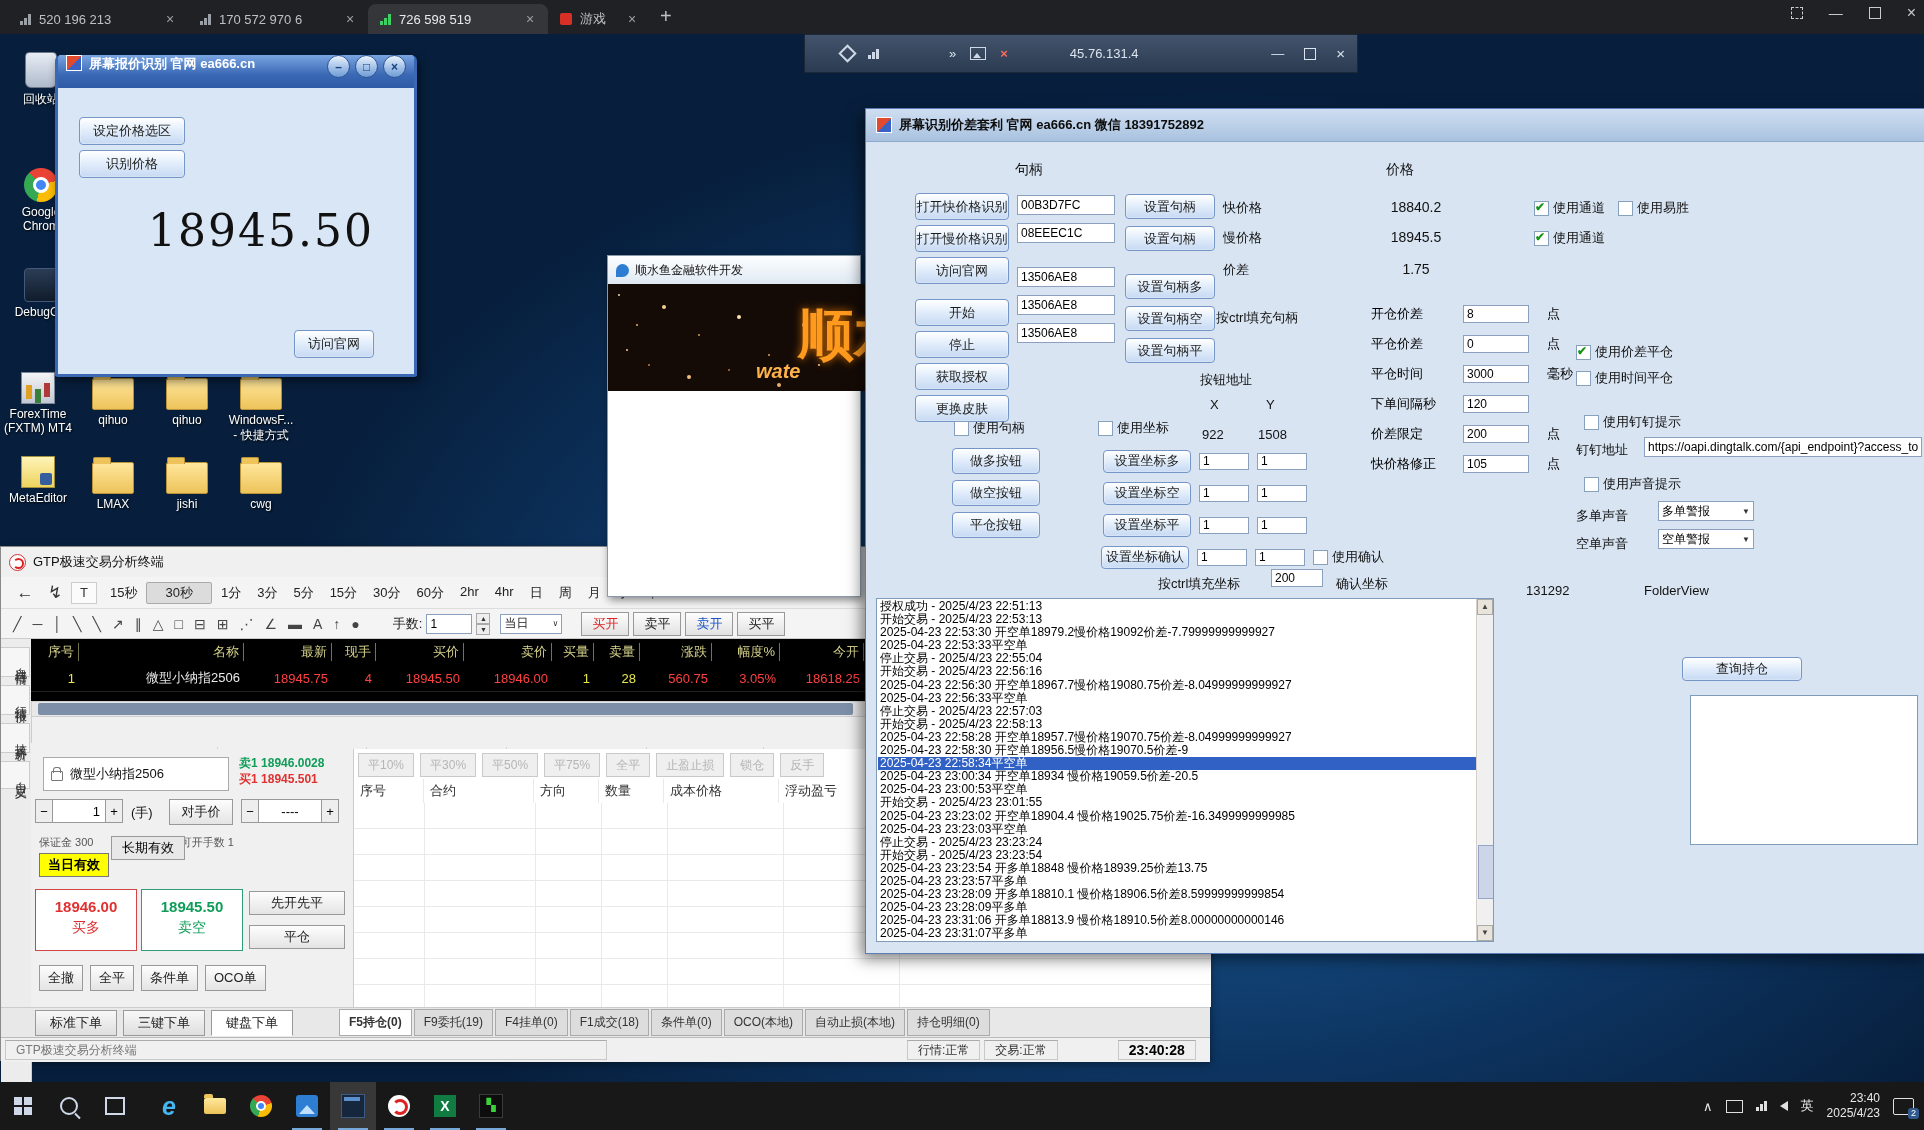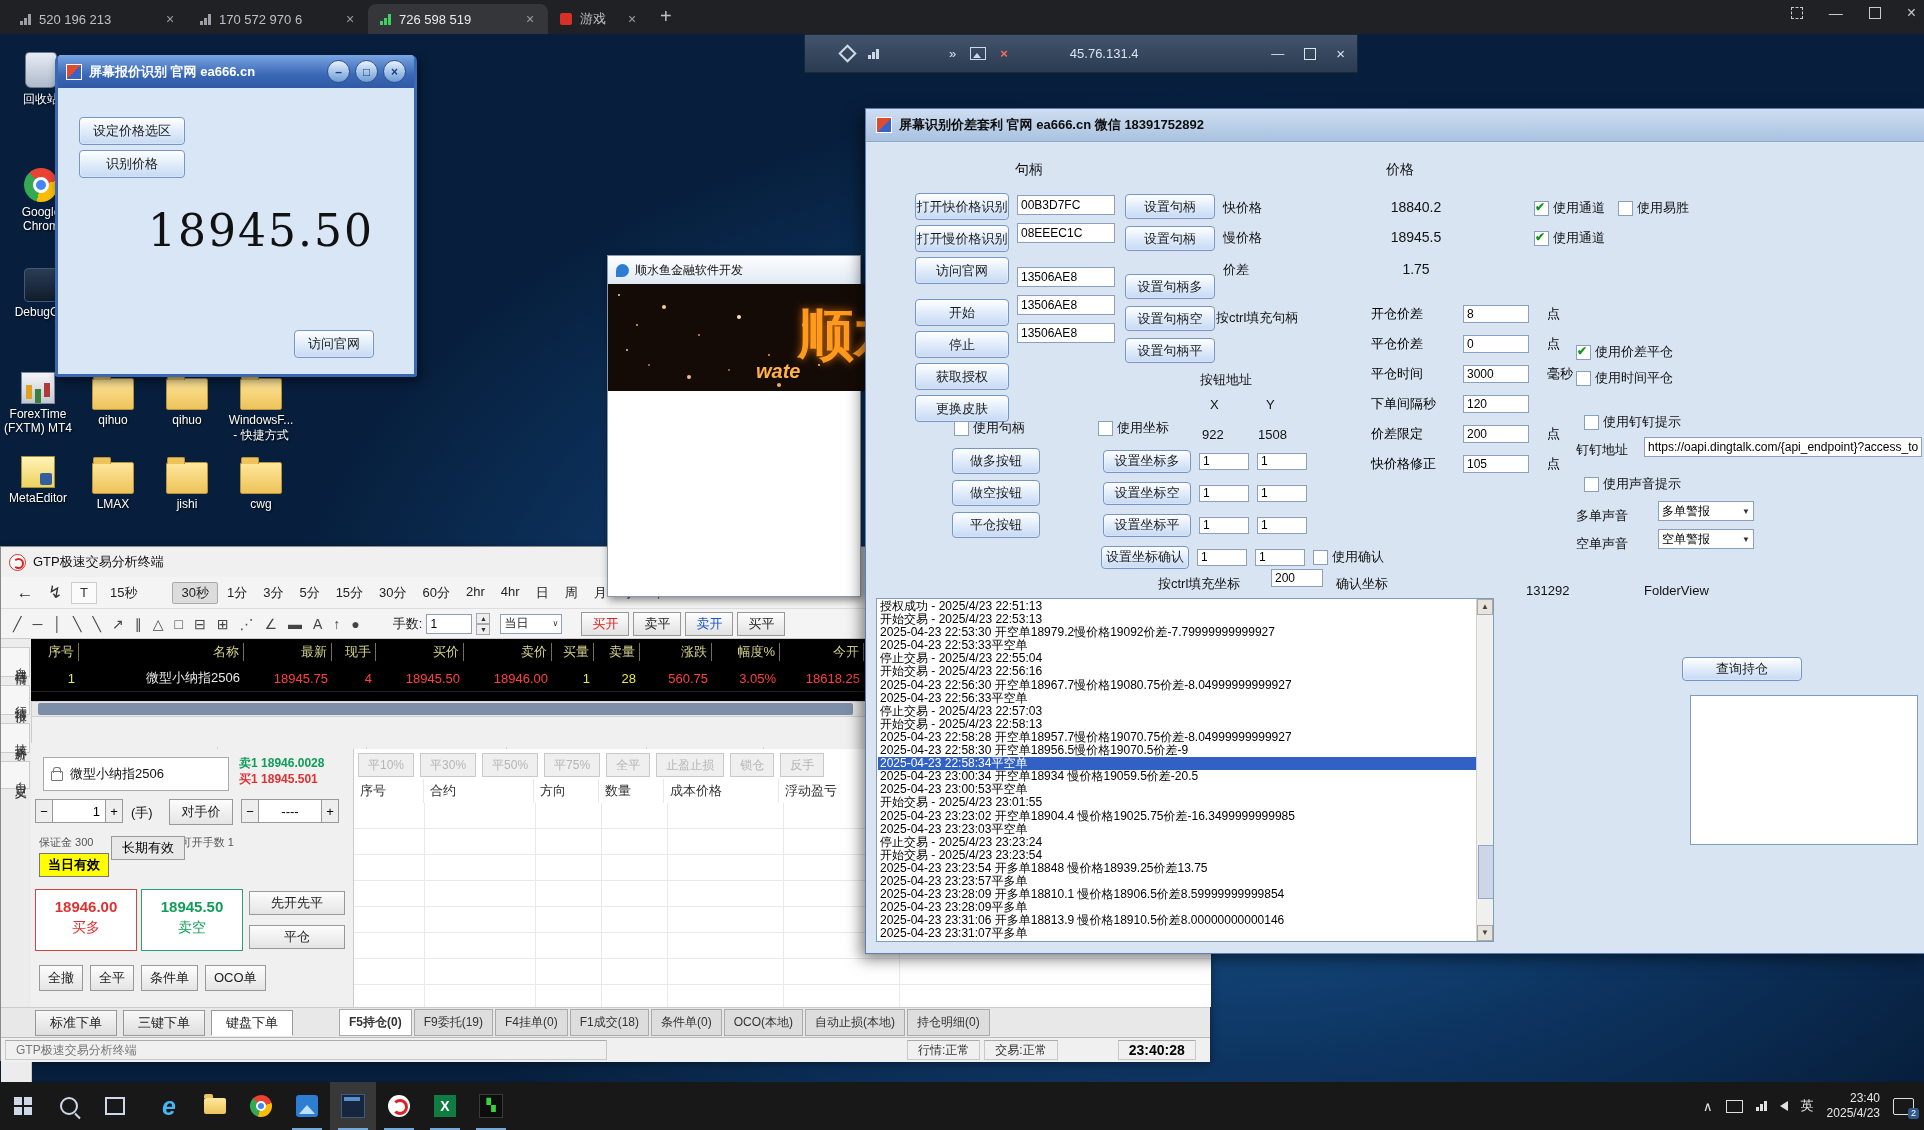--- a/index.html
+++ b/index.html
@@ -54,21 +54,21 @@
 
   
   .xp-btn{background:linear-gradient(#ffffff,#e3eefb 45%,#c6d9f3);border:1px solid #7796c8;border-radius:4px;color:#1c1c1c;font-size:13px;display:flex;align-items:center;justify-content:center;cursor:default;box-shadow:inset 0 0 2px #fff;white-space:nowrap;overflow:hidden;}
   .tbx{background:#fff;border:1px solid #8aa0bd;font-size:12px;font-family:"Liberation Sans",sans-serif;padding:1px 3px;box-sizing:border-box;}
   .cbx{display:flex;align-items:center;gap:4px;font-size:13px;color:#111;}
   .cbx .box{width:13px;height:13px;background:#fff;border:1px solid #87a1bd;position:relative;flex:none;}
   .cbx.on .box::after{content:"✔";color:#149414;font-weight:bold;font-size:12px;position:absolute;left:0;top:-2px;}
 
   
   #qwin{left:55px;top:55px;width:356px;height:319px;background:#d9e6f5;border:3px solid #3a68b4;border-top:none;border-radius:6px 6px 3px 3px;z-index:60;box-shadow:3px 4px 10px rgba(0,0,0,.5);}
-  #qwin .tbar{height:33px;background:linear-gradient(#79a5e2,#3a68b4 60%,#2f5aa5);border-radius:4px 4px 0 0;display:flex;align-items:center;padding:0 8px;color:#fff;font-weight:bold;font-size:13px;gap:7px;}
+  #qwin .tbar{height:33px;background:linear-gradient(#79a5e2,#3a68b4 60%,#2f5aa5);border-radius:4px 4px 0 0;display:flex;align-items:flex-start;padding:0 8px;color:#fff;font-weight:bold;font-size:13px;gap:7px;}
   .appico{width:14px;height:14px;background:linear-gradient(135deg,#e04a2f 50%,#3a62c4 50%);border:1px solid #fff;flex:none;}
   .roundbtns{margin-left:auto;display:flex;gap:5px;}
   .rbtn{width:21px;height:21px;border-radius:50%;background:linear-gradient(#e9f2fc,#9dbde6 60%,#6f9cd4);border:1px solid #2d5494;color:#17407e;font-size:12px;display:flex;align-items:center;justify-content:center;font-weight:bold;}
   #qwin .bigprice{font-family:"DejaVu Serif",serif;font-size:44px;color:#111;letter-spacing:2px;}
 
   
   #fishwin{left:607px;top:255px;width:252px;height:340px;background:#fff;border:1px solid #8899aa;z-index:40;box-shadow:2px 3px 8px rgba(0,0,0,.45);}
   #fishwin .tbar{height:28px;background:linear-gradient(#fdfeff,#dfe9f3);display:flex;align-items:center;gap:6px;padding:0 8px;font-size:12px;color:#111;border-bottom:1px solid #c2cedb;}
   .fishico{width:13px;height:13px;border-radius:50% 50% 50% 0;background:#2d7dd2;flex:none;}
   #fishwin .banner{position:absolute;left:0;top:28px;width:252px;height:107px;background:#150b06;overflow:hidden;padding-left:36px;}
@@ -118,21 +118,21 @@
 
   
   #gtp{left:0px;top:546px;width:1209px;height:515px;background:#f0f0f0;border:1px solid #8a8a8a;z-index:30;box-shadow:2px 3px 8px rgba(0,0,0,.4);box-sizing:border-box;}
   #gtp .tbar{height:30px;display:flex;align-items:center;gap:7px;padding:0 8px;font-size:13px;color:#111;background:#f0f0f0;border-bottom:1px solid #d9d9d9;}
   .gtpico{width:15px;height:15px;border-radius:50%;background:#fff;border:1px solid #c33;position:relative;flex:none;}
   .gtpico::after{content:"";position:absolute;left:3px;top:3px;width:7px;height:7px;border-radius:50%;border:2px solid #d22;border-left-color:transparent;}
   #gtp-tb1{left:0;top:30px;width:1209px;height:32px;background:#f4f4f4;border-bottom:1px solid #ddd;display:flex;align-items:center;gap:2px;padding-left:10px;box-sizing:border-box;font-size:13px;color:#222;}
   #gtp-tb1 .nav{font-size:17px;width:28px;text-align:center;color:#333;}
   #gtp-tb1 .tico{width:24px;text-align:center;color:#333;border:1px solid #ccc;background:#fbfbfb;height:20px;line-height:20px;margin-right:4px;}
   .tf{padding:2px 7px;border-radius:2px;}
-  .tf:nth-child(2){background:#dcdcdc;border:1px solid #aaa;padding:1px 8px;margin-left:26px;}
+  .tf:nth-child(2){background:#dcdcdc;border:1px solid #aaa;padding:1px 18px;}
   #gtp-tb2{left:0;top:62px;width:1209px;height:30px;background:#f4f4f4;border-bottom:1px solid #ccc;display:flex;align-items:center;gap:11px;padding-left:12px;box-sizing:border-box;font-size:14px;color:#444;}
   #gtp-tb2 .lots{margin-left:22px;font-size:13px;color:#222;display:flex;align-items:center;gap:4px;}
   .spin{display:inline-flex;flex-direction:column;width:14px;}
   .spin i{font-style:normal;font-size:7px;line-height:9px;border:1px solid #aaa;background:#eee;text-align:center;color:#333;}
   .obtn{width:46px;height:22px;border:1px solid #999;background:linear-gradient(#fdfdfd,#e2e2e2);display:flex;align-items:center;justify-content:center;font-size:13px;color:#222;}
   .obtn.red{color:#d22;}
   .obtn.blue{color:#1a56c4;}
   #gtp-sidetabs{left:0;top:92px;width:30px;height:914px;background:#ececec;border-right:1px solid #ccc;}
   .vtab{writing-mode:vertical-rl;text-orientation:upright;font-size:12px;color:#333;padding:10px 0;width:28px;text-align:center;background:#f6f6f6;border:1px solid #ccc;border-left:none;margin-top:8px;letter-spacing:2px;}
   #gtp-quote{left:30px;top:92px;width:1179px;height:62px;background:#000;}

